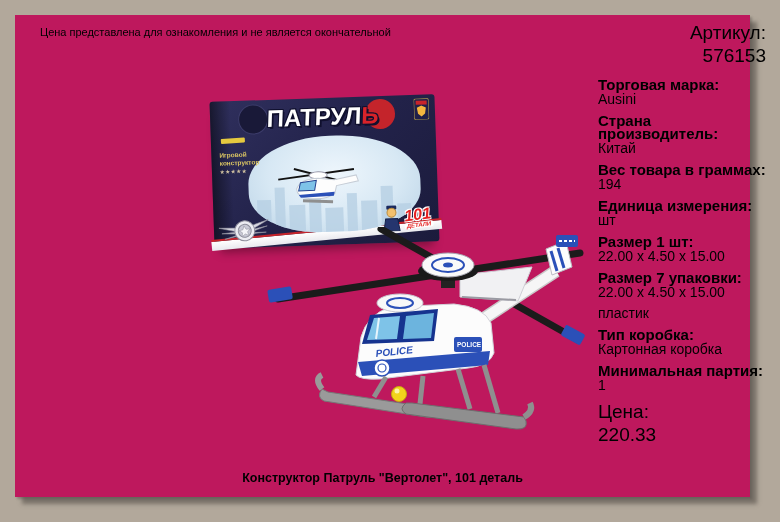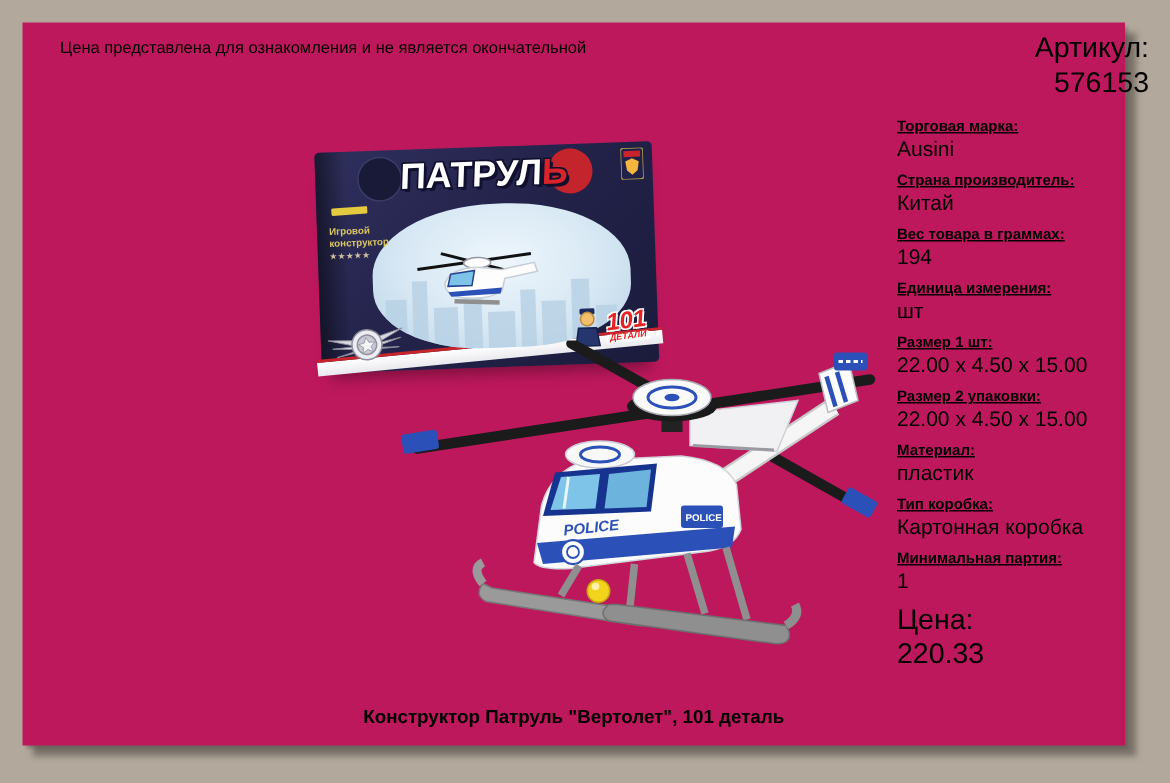--- a/index.html
+++ b/index.html
@@ -15,21 +15,21 @@
     box-shadow:7px 7px 4px rgba(74,70,63,.55), 2px 2px 2px rgba(74,70,63,.35);
   }
   .disclaimer{
     position:absolute;left:25px;top:11px;
     font-size:11px;color:#000;white-space:nowrap;
   }
   
   .info{position:absolute;left:583px;top:6px;width:168px;color:#000;}
   .big{font-size:19px;line-height:23px;}
   .article-block{margin-bottom:11px;text-align:right;}
-  .attr-label{font-size:10px;line-height:13px;font-weight:bold;margin-bottom:2px;text-decoration:underline;}
+  .attr-label{font-size:15px;line-height:13px;font-weight:bold;margin-bottom:2px;}
   .attr-value{font-size:14px;line-height:13px;margin-bottom:8px;}
   .price-block{margin-top:2px;}
   .caption{
     position:absolute;left:0;right:0;top:456px;text-align:center;
     font-weight:bold;font-size:12.5px;color:#000;
   }
   
   .box{
     position:absolute;left:197px;top:83px;width:225px;height:147px;
     background:linear-gradient(135deg,#30305e 0%,#23234b 45%,#1b1b3c 100%);
@@ -230,25 +230,24 @@
     </div>
     <div class="attr">
       <div class="attr-label">Единица измерения:</div>
       <div class="attr-value">шт</div>
     </div>
     <div class="attr">
       <div class="attr-label">Размер 1 шт:</div>
       <div class="attr-value">22.00 x 4.50 x 15.00</div>
     </div>
     <div class="attr">
-      <div class="attr-label">Размер 2 упаковки:</div>
+      <div class="attr-label">Размер 7 упаковки:</div>
       <div class="attr-value">22.00 x 4.50 x 15.00</div>
     </div>
     <div class="attr">
-      <div class="attr-label">Материал:</div>
       <div class="attr-value">пластик</div>
     </div>
     <div class="attr">
       <div class="attr-label">Тип коробка:</div>
       <div class="attr-value">Картонная коробка</div>
     </div>
     <div class="attr">
       <div class="attr-label">Минимальная партия:</div>
       <div class="attr-value">1</div>
     </div>

